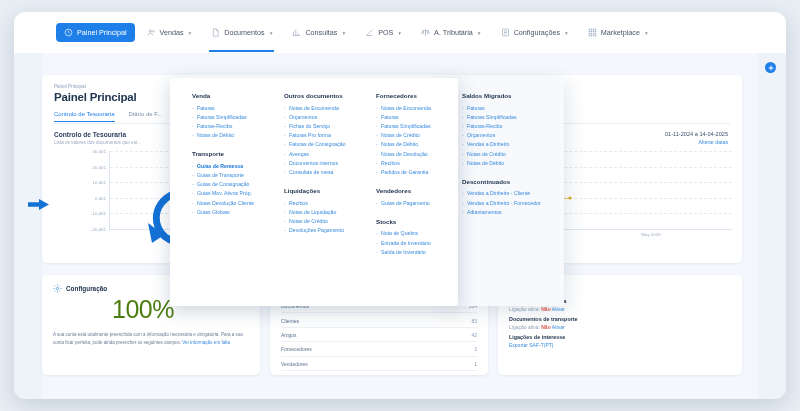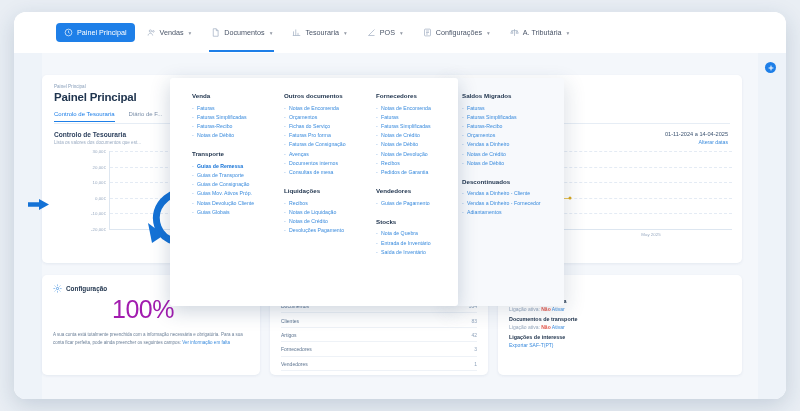--- a/index.html
+++ b/index.html
@@ -113,21 +113,21 @@
   
   .cfg-card { left: 28px; top: 222px; width: 218px; height: 100px; }
   .use-card { left: 256px; top: 222px; width: 218px; height: 100px; }
   .at-card  { left: 484px; top: 222px; width: 244px; height: 100px; }
 
   .c-head { position: absolute; left: 11px; top: 9px; display: flex; align-items: center; gap: 4px; }
   .c-head .ttl { font-size: 6.4px; font-weight: bold; color: #22364f; }
   .c-ico svg { width: 9px; height: 9px; display: block; }
 
   .pct { position: absolute; left: 0; right: 16px; top: 20px; text-align: center;
-         font-size: 25px; color: #a21caf; font-weight: normal; letter-spacing: -.5px; }
+         font-size: 25px; color: #4d7c0f; font-weight: normal; letter-spacing: -.5px; }
   .cfg-text { position: absolute; left: 11px; right: 10px; top: 56px; font-size: 4.5px; color: #6b7f97; line-height: 7.5px; }
   .cfg-text a { color: #3a8bdd; text-decoration: none; }
 
   .uc-rows { position: absolute; left: 11px; right: 11px; top: 24px; }
   .uc-row { display: flex; justify-content: space-between; align-items: center;
             padding: 4.2px 0 3.2px; border-bottom: .7px solid #eef2f7; }
   .uc-lbl { font-size: 5px; color: #5d7490; }
   .uc-val { font-size: 5px; color: #8fa3bb; }
 
   .at-rows { position: absolute; left: 11px; right: 11px; top: 23px; }
@@ -182,49 +182,61 @@
         </span>
         <span>Documentos</span>
         <span class="caret">▾</span>
       </div>
       <div class="nav-item">
         <span class="nav-ico">
           <svg viewBox="0 0 24 24" fill="none" stroke="#7a8ea8" stroke-width="1.8">
             <path d="M4 20V9M10 20V4M16 20v-7M22 20H2"></path>
           </svg>
         </span>
-        <span>Tesouraria</span>
+        <span>Consultas</span>
         <span class="caret">▾</span>
       </div>
       <div class="nav-item">
         <span class="nav-ico">
           <svg viewBox="0 0 24 24" fill="none" stroke="#7a8ea8" stroke-width="1.8">
             <path d="M4 20L20 4M4 20h16"></path>
           </svg>
         </span>
         <span>POS</span>
+        <span class="caret">▾</span>
+      </div>
+      <div class="nav-item">
+        <span class="nav-ico">
+          <svg viewBox="0 0 24 24" fill="none" stroke="#7a8ea8" stroke-width="1.8">
+            <path d="M12 3v18M5 7h14M5 7l-3 7h6zM19 7l3 7h-6z"></path>
+          </svg>
+        </span>
+        <span>A. Tributária</span>
         <span class="caret">▾</span>
       </div>
       <div class="nav-item">
         <span class="nav-ico">
           <svg viewBox="0 0 24 24" fill="none" stroke="#7a8ea8" stroke-width="1.8">
             <rect x="4" y="3" width="16" height="18" rx="2"></rect>
             <path d="M8 8h8M8 12h8M8 16h5"></path>
           </svg>
         </span>
         <span>Configurações</span>
         <span class="caret">▾</span>
       </div>
       <div class="nav-item">
         <span class="nav-ico">
           <svg viewBox="0 0 24 24" fill="none" stroke="#7a8ea8" stroke-width="1.8">
-            <path d="M12 3v18M5 7h14M5 7l-3 7h6zM19 7l3 7h-6z"></path>
-          </svg>
-        </span>
-        <span>A. Tributária</span>
+            <rect x="3" y="3" width="7" height="7"></rect>
+            <rect x="14" y="3" width="7" height="7"></rect>
+            <rect x="3" y="14" width="7" height="7"></rect>
+            <rect x="14" y="14" width="7" height="7"></rect>
+          </svg>
+        </span>
+        <span>Marketplace</span>
         <span class="caret">▾</span>
       </div>
     </div>
 
   <div class="page-body">
     <div class="left-rail"></div>
     <div class="right-rail"></div>
 
     <div class="card main-card">
       <div class="crumb">Painel Principal</div>

